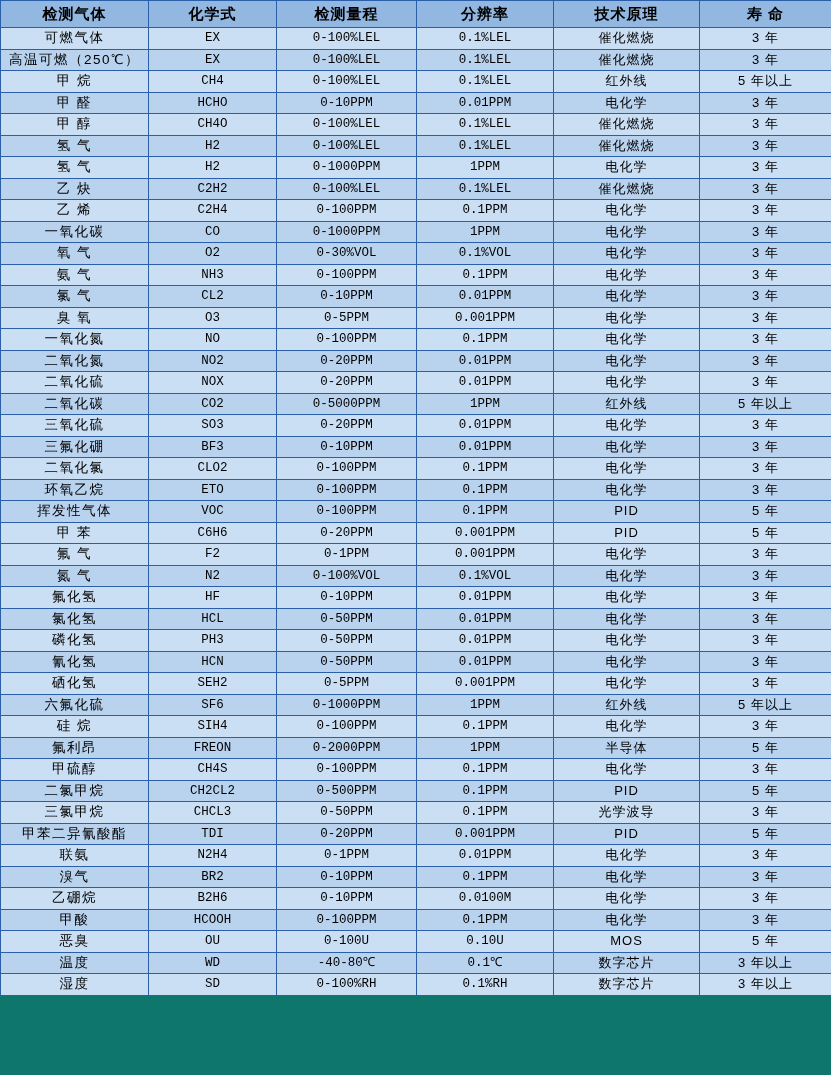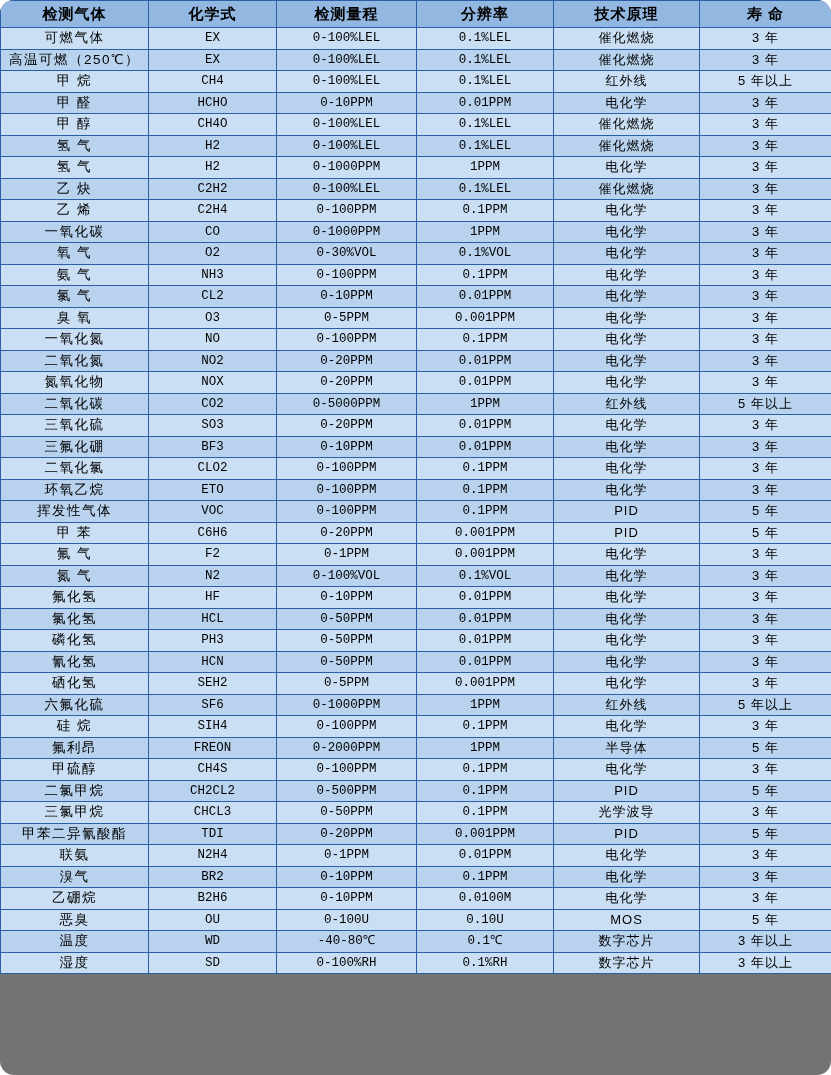--- a/index.html
+++ b/index.html
@@ -7,23 +7,22 @@
     padding: 0;
     background: #ffffff;
   }
   body {
     font-family: "Liberation Sans", sans-serif;
   }
   #sheet {
     width: 831px;
     height: 1075px;
     box-sizing: border-box;
-    background: #737373;
+    background: #0f766e;
     overflow: hidden;
-    border-radius: 14px;
   }
   table.gas-table {
     width: 831px;
     border-collapse: collapse;
     table-layout: fixed;
   }
   table.gas-table col.c0 { width: 148px; }
   table.gas-table col.c1 { width: 128px; }
   table.gas-table col.c2 { width: 140px; }
   table.gas-table col.c3 { width: 137px; }
@@ -221,21 +220,21 @@
         </tr>
         <tr class="alt">
           <td class="name">二氧化氮</td>
           <td class="formula">NO2</td>
           <td class="range">0-20PPM</td>
           <td class="res">0.01PPM</td>
           <td class="tech">电化学</td>
           <td class="life">3 年</td>
         </tr>
         <tr>
-          <td class="name">氮氧化物</td>
+          <td class="name">二氧化硫</td>
           <td class="formula">NOX</td>
           <td class="range">0-20PPM</td>
           <td class="res">0.01PPM</td>
           <td class="tech">电化学</td>
           <td class="life">3 年</td>
         </tr>
         <tr class="alt">
           <td class="name">二氧化碳</td>
           <td class="formula">CO2</td>
           <td class="range">0-5000PPM</td>
@@ -420,20 +419,28 @@
           <td class="life">3 年</td>
         </tr>
         <tr>
           <td class="name">乙硼烷</td>
           <td class="formula">B2H6</td>
           <td class="range">0-10PPM</td>
           <td class="res">0.0100M</td>
           <td class="tech">电化学</td>
           <td class="life">3 年</td>
         </tr>
+        <tr class="alt">
+          <td class="name">甲酸</td>
+          <td class="formula">HCOOH</td>
+          <td class="range">0-100PPM</td>
+          <td class="res">0.1PPM</td>
+          <td class="tech">电化学</td>
+          <td class="life">3 年</td>
+        </tr>
         <tr>
           <td class="name">恶臭</td>
           <td class="formula">OU</td>
           <td class="range">0-100U</td>
           <td class="res">0.10U</td>
           <td class="tech">MOS</td>
           <td class="life">5 年</td>
         </tr>
         <tr class="alt">
           <td class="name">温度</td>

